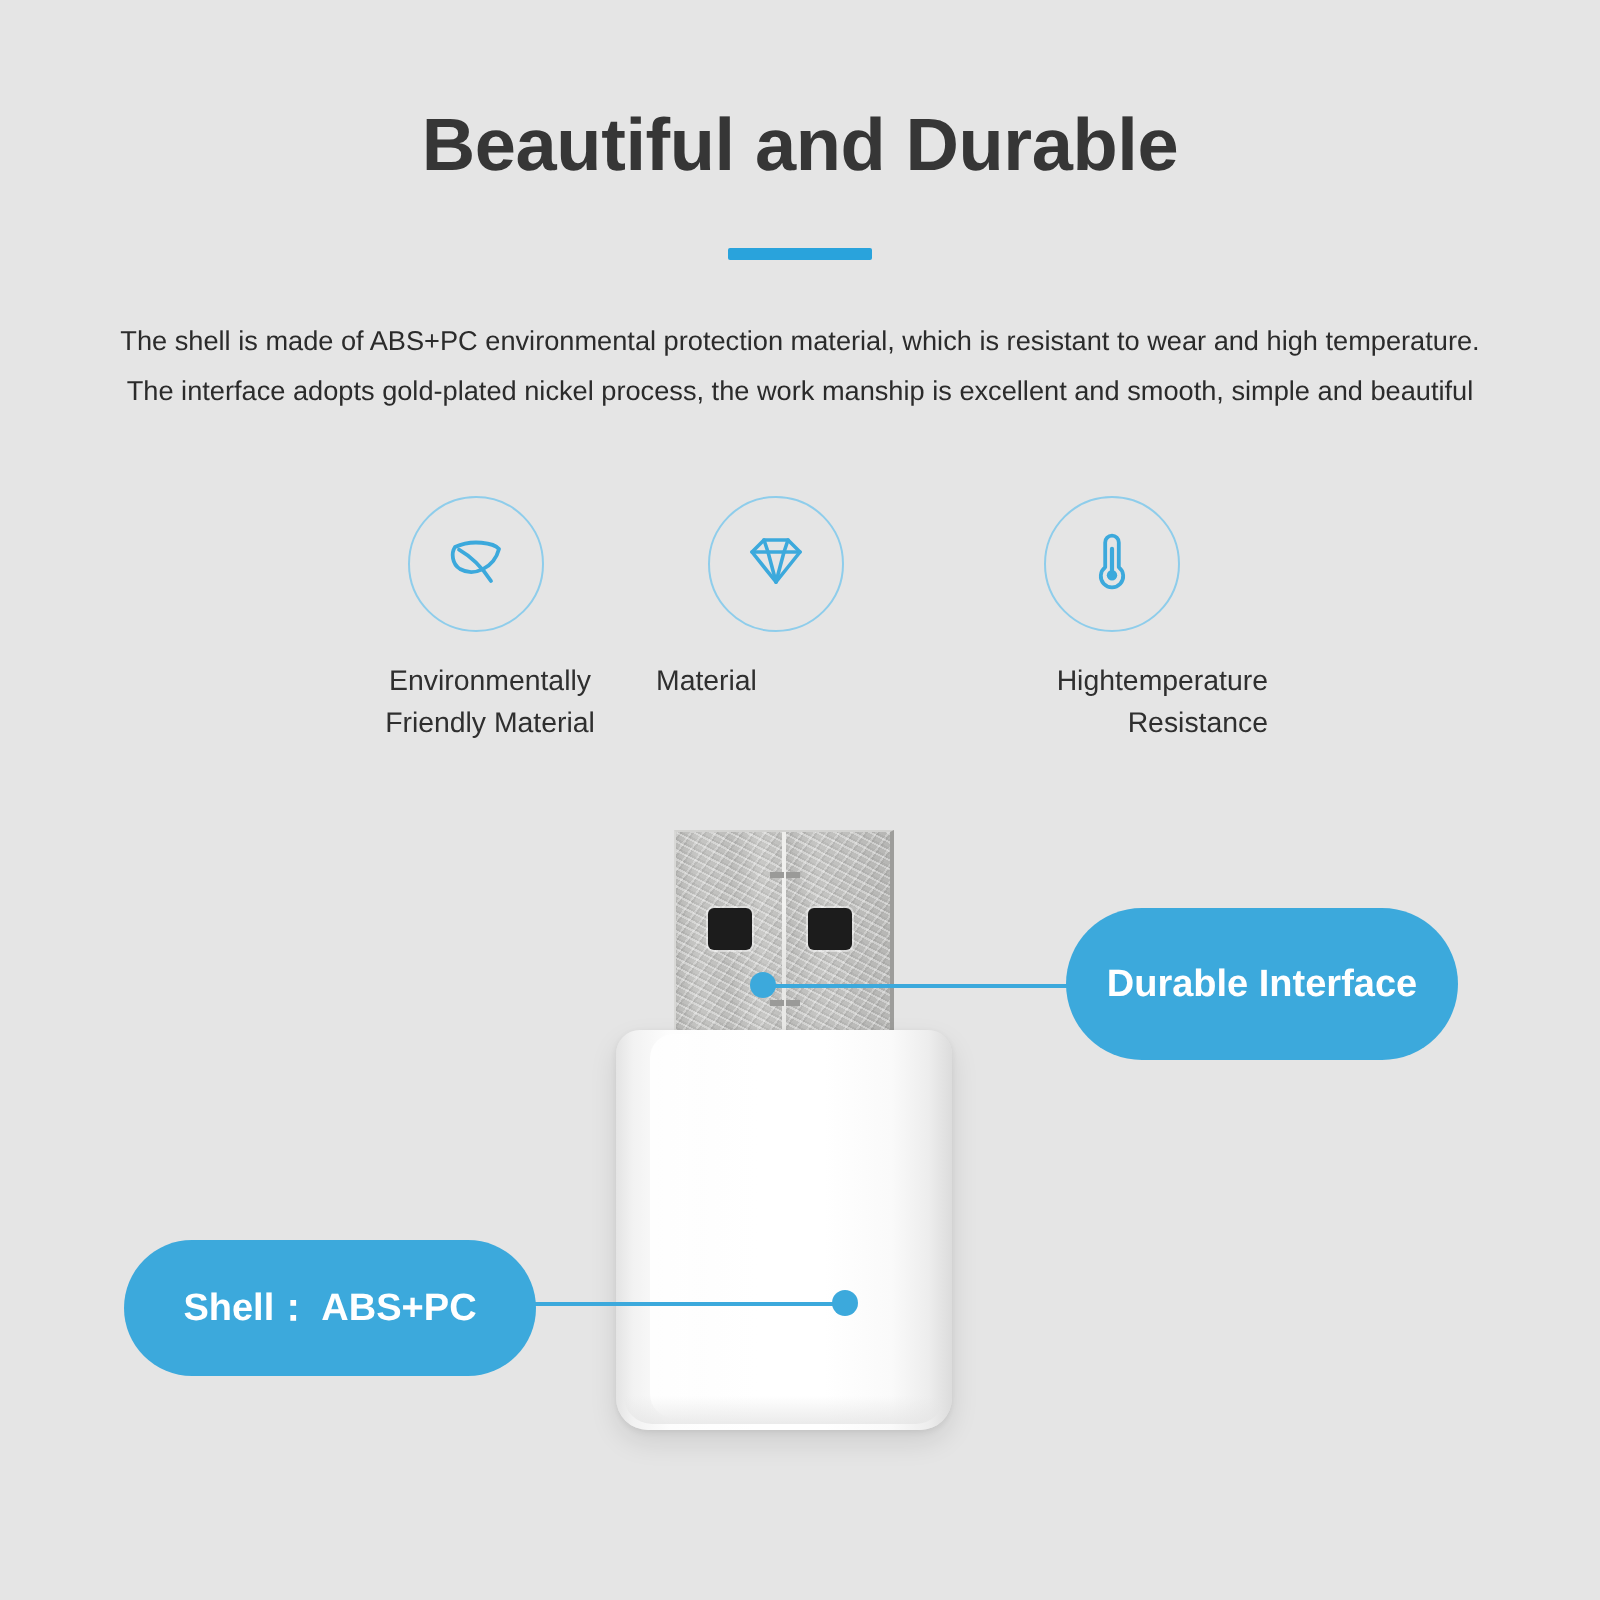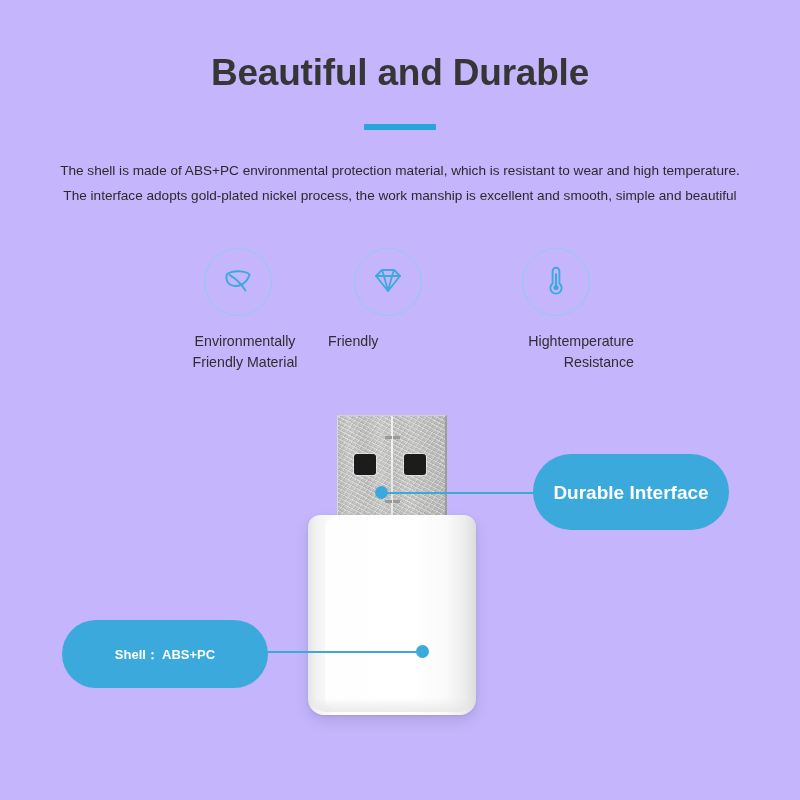--- a/index.html
+++ b/index.html
@@ -2,21 +2,21 @@
 <html><head>
 <meta charset="utf-8">
 <style>
   * { margin:0; padding:0; box-sizing:border-box; }
   html, body {
     width:800px; height:800px;
     background:#ffffff;
     font-family:"Liberation Sans", sans-serif;
     overflow:hidden;
   }
-  #page { position:relative; width:800px; height:800px; background:#c4b5fd; }
+  #page { position:relative; width:800px; height:800px; background:#e5e5e5; }
 
   
   .page-title {
     position:absolute; left:0; top:52px; width:800px;
     text-align:center;
     font-size:37px; font-weight:bold;
     color:#363636; letter-spacing:-0.2px;
   }
   .title-rule {
     position:absolute; left:364px; top:124px;
@@ -124,21 +124,21 @@
     color:#ffffff; font-weight:bold;
     display:flex; align-items:center; justify-content:center;
     text-align:center; line-height:25px;
   }
   .pill.gold {
     left:533px; top:454px; width:196px; height:76px;
     border-radius:38px; font-size:19px;
   }
   .pill.shell {
     left:62px; top:620px; width:206px; height:68px;
-    border-radius:34px; font-size:13px;
+    border-radius:34px; font-size:19px;
   }
 
   .lead-line { position:absolute; height:2px; background:#3ca9dc; }
   .lead-line.gold  { left:382px; top:492px; width:155px; }
   .lead-line.shell { left:264px; top:651px; width:158px; }
 
   .lead-dot {
     position:absolute; width:13px; height:13px;
     border-radius:50%; background:#3ca9dc;
   }
@@ -180,21 +180,21 @@
         <span>
           <svg width="36" height="36" viewBox="0 0 36 36" fill="none" stroke="#3ca9dc" stroke-width="1.8" stroke-linecap="round" stroke-linejoin="round">
             <path d="M6 14 L12 8 L24 8 L30 14 L18 29 Z"></path>
             <path d="M6 14 L30 14"></path>
             <path d="M12 8 L14 14 L18 29"></path>
             <path d="M24 8 L22 14 L18 29"></path>
           </svg>
         </span>
       </div>
       <div class="feature-label">
-        <div>Friendly</div>
+        <div>Material</div>
         <div></div>
       </div>
     </div>
 
     <div class="feature f2">
       <div class="feature-circle">
         <span>
           <svg width="36" height="36" viewBox="0 0 36 36" fill="none" stroke="#3ca9dc" stroke-width="1.9" stroke-linecap="round" stroke-linejoin="round">
             <path d="M14.6 21.6 V9.2 a3.4 3.4 0 0 1 6.8 0 V21.6 a5.6 5.6 0 1 1 -6.8 0 Z"></path>
             <circle cx="18" cy="25.6" r="2.6" fill="#3ca9dc" stroke="none"></circle>

